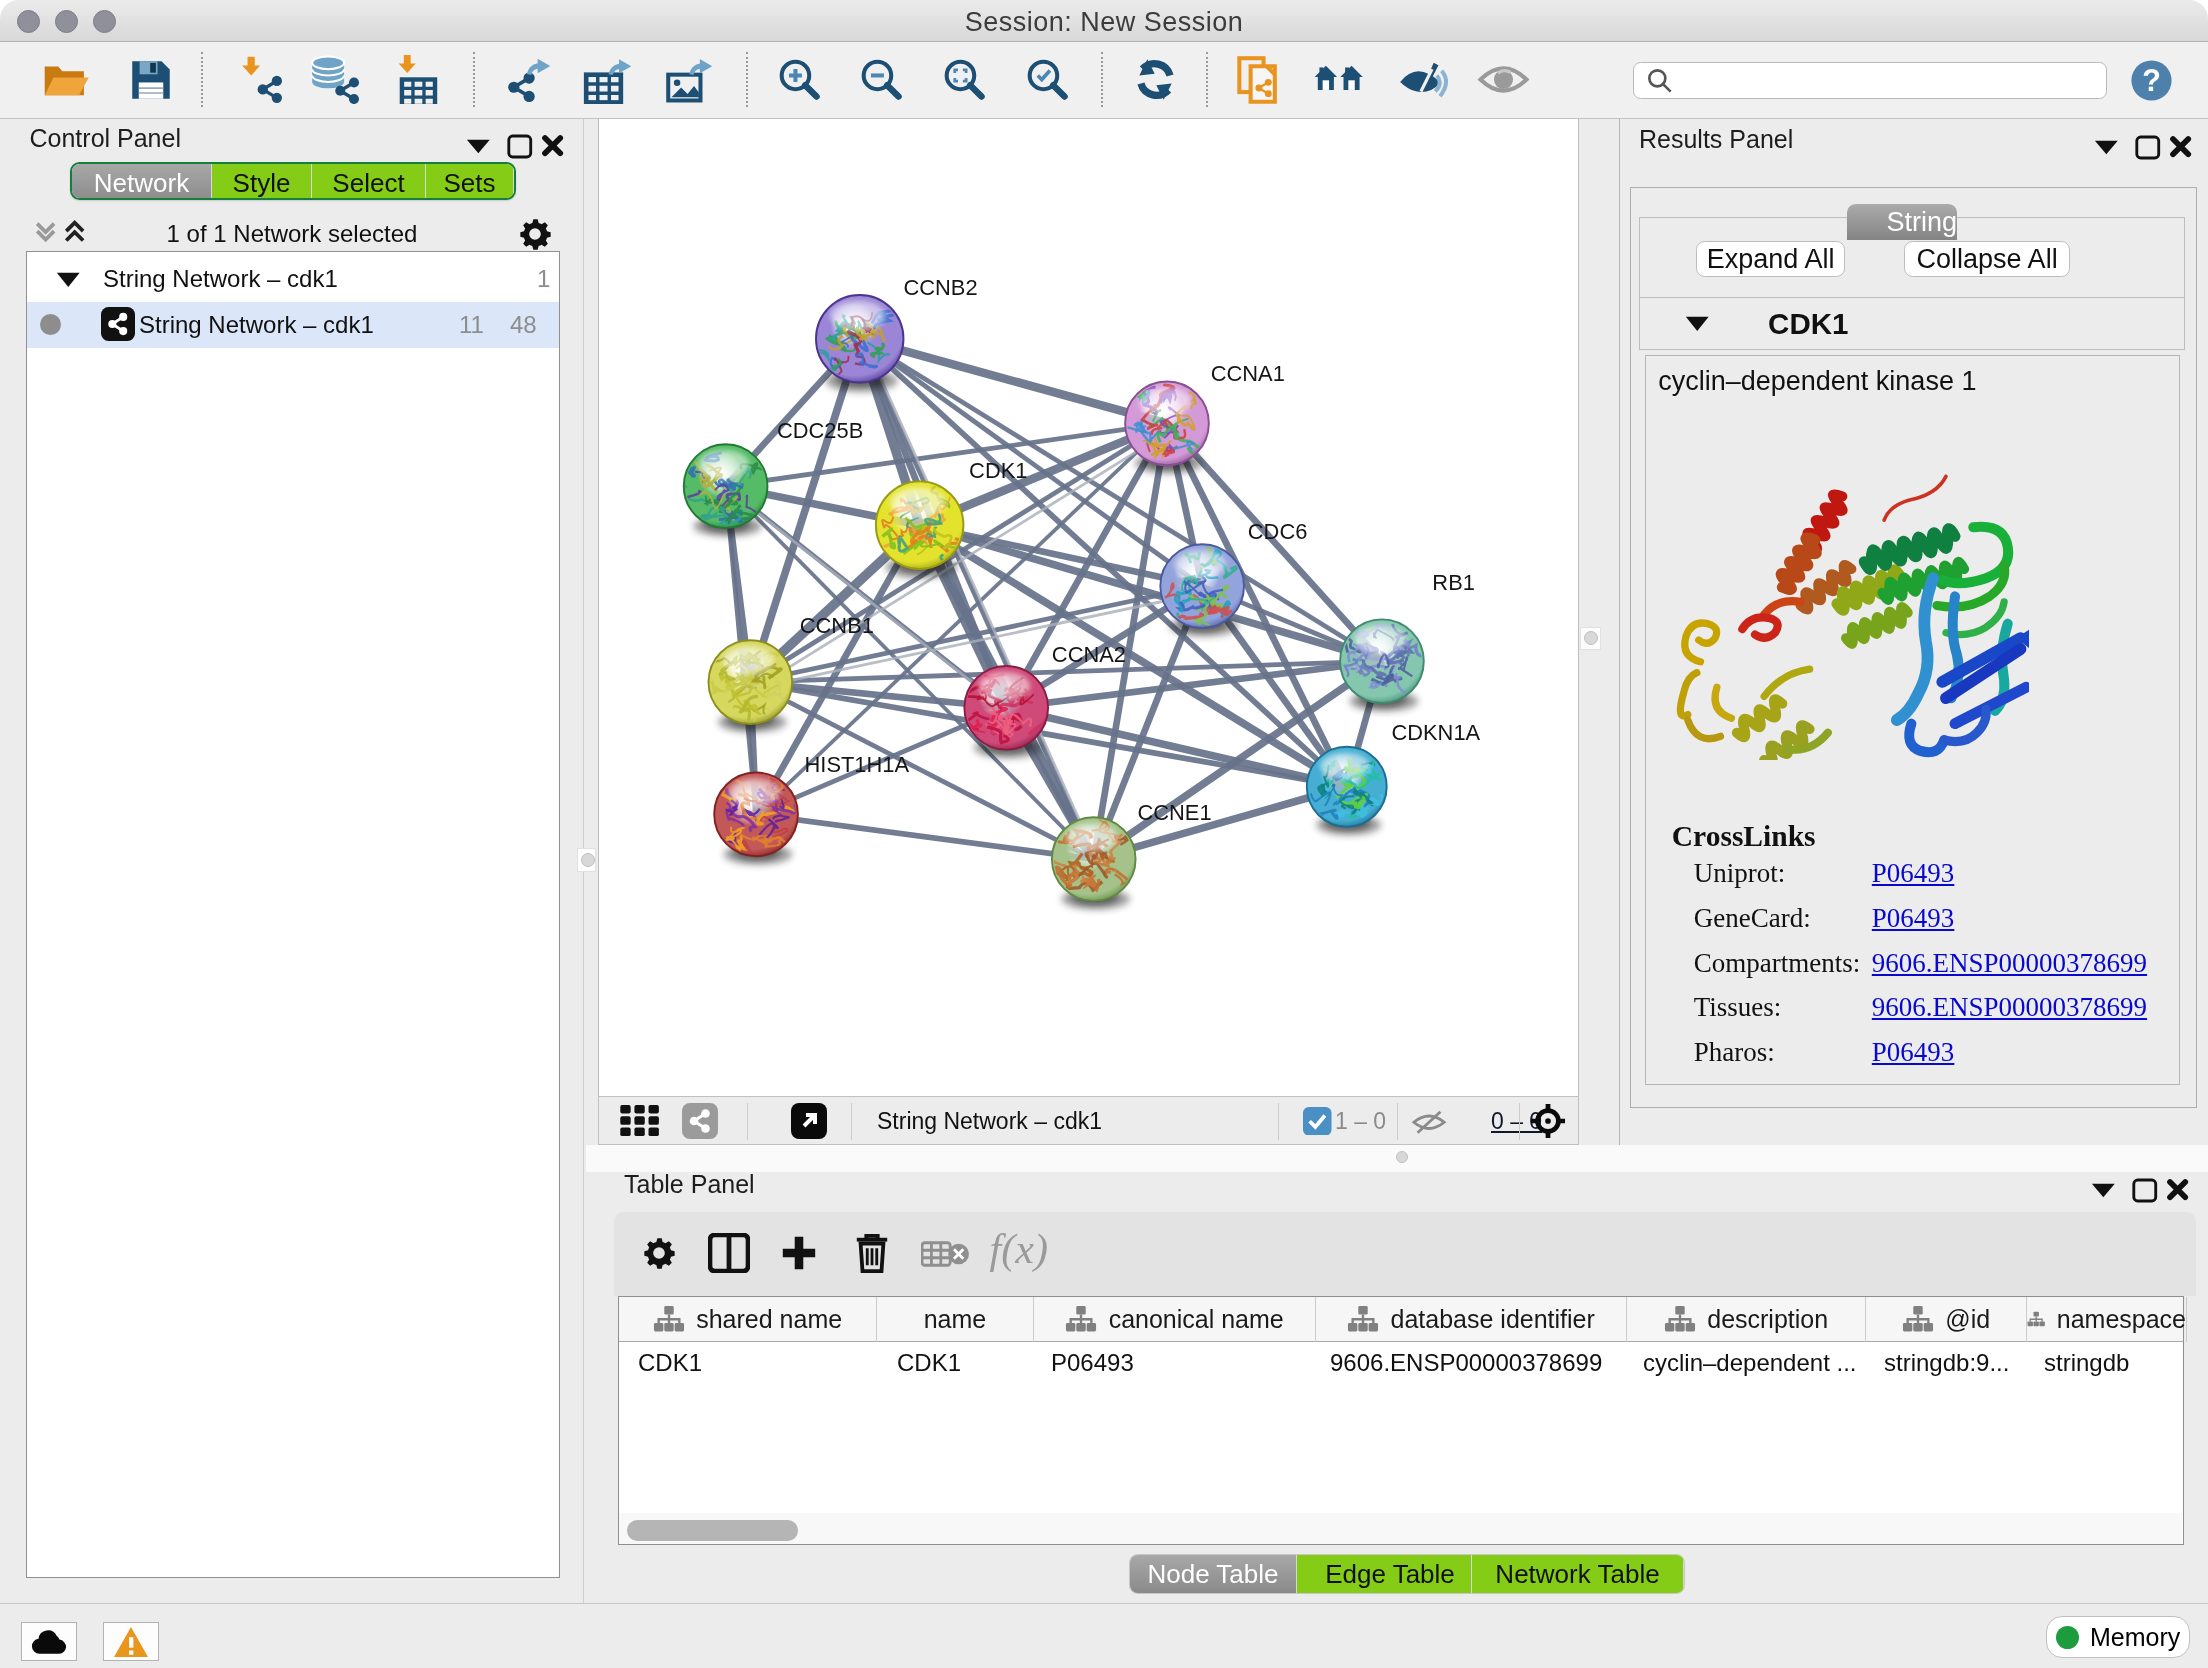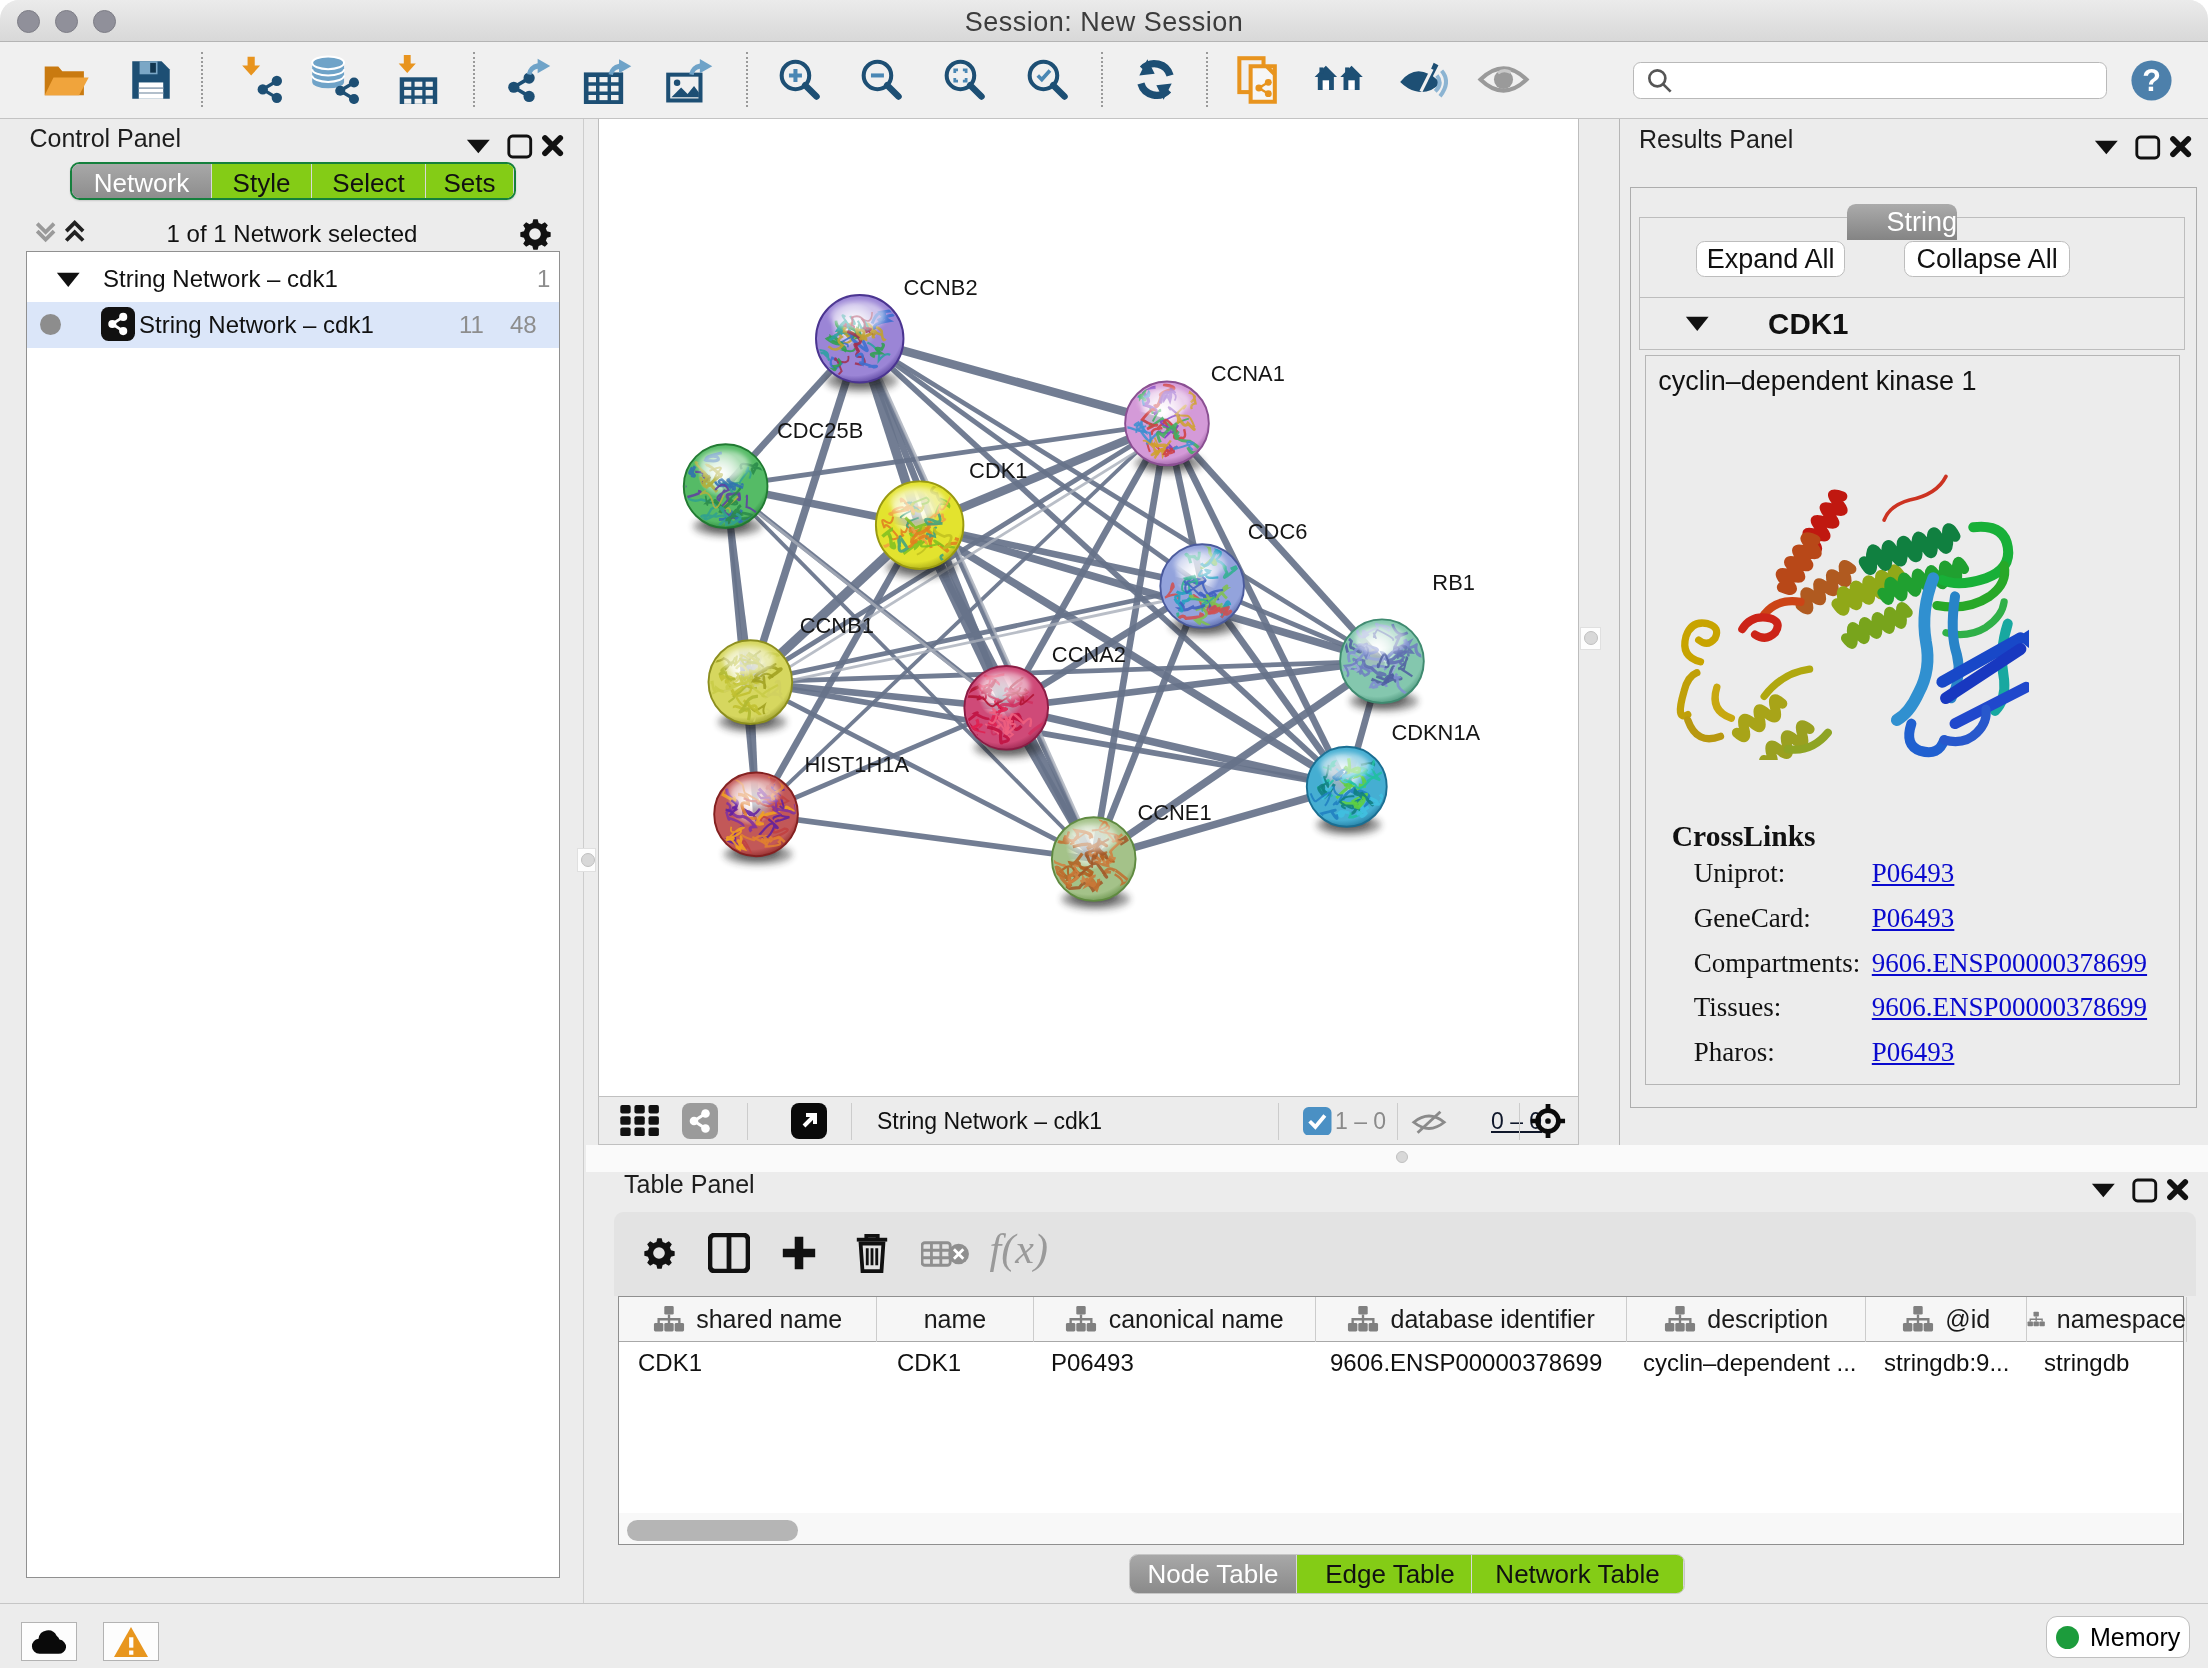--- a/index.html
+++ b/index.html
@@ -62,21 +62,21 @@
 #thead { position:absolute; left:0; top:0; width:100%; height:45px; background:#f6f6f6; border-bottom:1.9px solid #a8a8a8; display:flex; }
 .th { position:relative; height:45px; font-size:25px; color:#1a1a1a; display:flex; align-items:center; justify-content:center; border-right:1px solid #cccccc; overflow:hidden; white-space:nowrap; flex-shrink:0;}
 .td { position:absolute; top:52px; font-size:24px; color:#111; }
 #tscroll { position:absolute; left:0px; top:216px; width:1563px; height:31px; background:#f8f8f8; }
 #tthumb { position:absolute; left:7.6px; top:6.7px; width:171px; height:21px; background:#b5b5b5; border-radius:10.5px; }
 #btabs { position:absolute; left:543px; top:382px; height:40px; display:flex; border-radius:8.6px; overflow:hidden; border:1px solid #c6c6c6; }
 
 
 #statusbar { position:absolute; left:0; top:1603px; width:2208px; height:66px; background:#ececec; border-top:1.9px solid #c6c6c6; }
 .sbtn { position:absolute; top:18px; width:56px; height:39px; background:#fdfdfd; border:1.9px solid #b3b3b3; display:flex; align-items:center; justify-content:center; }
-#membtn { position:absolute; left:2046px; top:12.4px; width:144px; height:42px; background:#fff; border:1.9px solid #c0c0c0; border-radius:11px; font-size:25px; display:flex; align-items:center; justify-content:center; gap:11.4px;}
+#membtn { position:absolute; left:2046px; top:12.4px; width:144px; height:42px; background:#fff; border:1.9px solid #c0c0c0; border-radius:16px; font-size:25px; display:flex; align-items:center; justify-content:center; gap:11.4px;}
 </style>
 </head>
 <body>
 <div id="win">
 
 <div id="titlebar">
   <div class="tl" style="left:17px;"></div>
   <div class="tl" style="left:55px;"></div>
   <div class="tl" style="left:93px;"></div>
   <div id="wtitle">Session: New Session</div>

